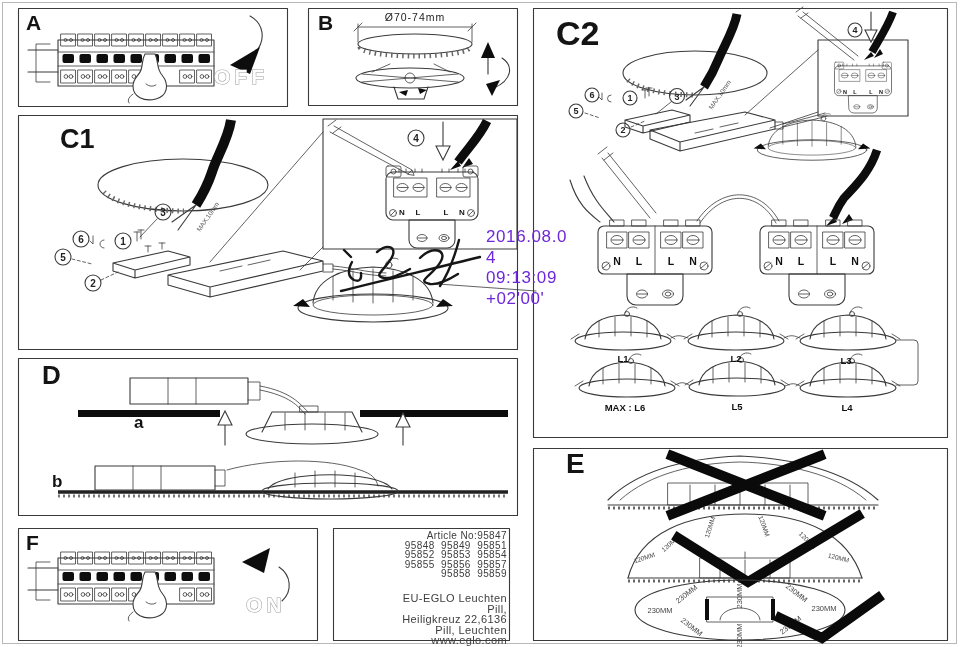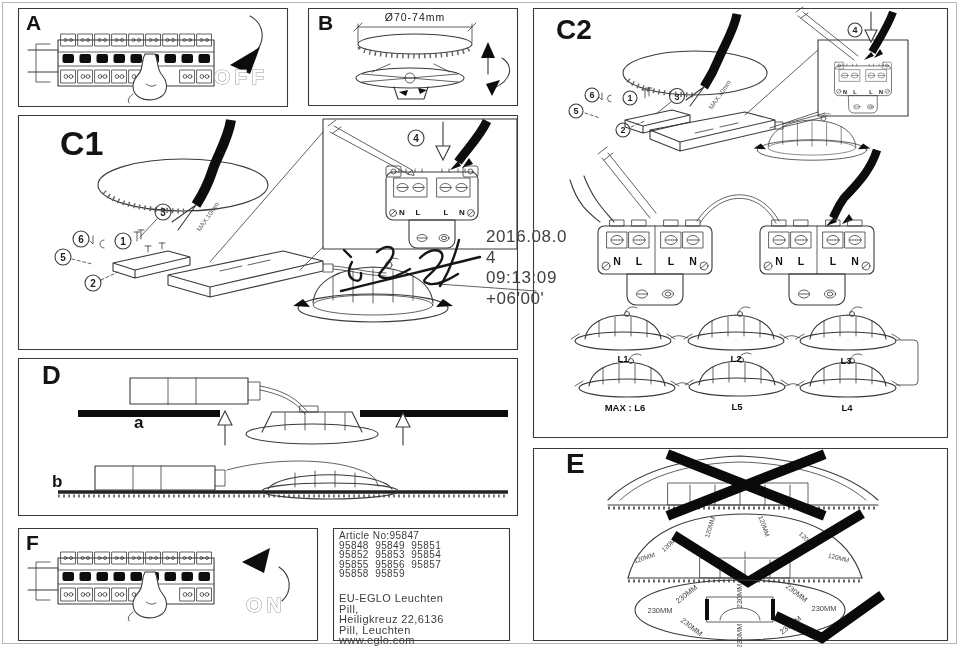--- a/index.html
+++ b/index.html
@@ -22,24 +22,24 @@
   .t-term{font:bold 8px "Liberation Sans",sans-serif;fill:#111;text-anchor:middle;}
   .t-term-s{font:bold 5.5px "Liberation Sans",sans-serif;fill:#111;text-anchor:middle;}
   .t-term-w{font:bold 10.5px "Liberation Sans",sans-serif;fill:#111;text-anchor:middle;}
   .t-lamp{font:bold 9.5px "Liberation Sans",sans-serif;fill:#111;text-anchor:middle;}
   .t-e{font:6.5px "Liberation Sans",sans-serif;fill:#444;text-anchor:middle;}
   .t-e2{font:7.5px "Liberation Sans",sans-serif;fill:#444;text-anchor:middle;}
   .t-ab{font:bold 17px "Liberation Sans",sans-serif;fill:#111;}
   .otx{font:bold 21px "Liberation Sans",sans-serif;fill:#fff;stroke:#a0a0a0;stroke-width:1.1px;
        letter-spacing:4px;paint-order:stroke;}
   .plabel{position:absolute;z-index:2;font-weight:bold;color:#141414;line-height:1;}
-  .pl-sm{font-size:21px;} .pl-lg{font-size:34px;}
-  #stamp{position:absolute;left:486px;top:227px;z-index:3;color:#404040;
+  .pl-sm{font-size:21px;} .pl-lg{font-size:27px;}
+  #stamp{position:absolute;left:486px;top:227px;z-index:3;color:#6d28d9;
          font-size:17px;line-height:20.5px;letter-spacing:0.6px;white-space:nowrap;}
-  #infobox{position:absolute;left:339px;top:531px;width:168px;z-index:2;color:#3d3d3d;}
+  #infobox{position:absolute;left:339px;top:531px;width:168px;z-index:2;color:#3d3d3d;text-align:right;}
   #infobox .art-line{font-size:10px;line-height:9.6px;letter-spacing:0.4px;white-space:pre-wrap;}
   #infobox .gap{height:14px;}
   #infobox .co-line{font-size:11px;line-height:10.6px;letter-spacing:0.4px;white-space:pre-wrap;}
 </style>
 </head>
 <body>
 
 <div id="stage">
 
 <svg class="art" width="960" height="647" viewBox="0 0 960 647">
@@ -475,30 +475,30 @@
     </g>
     <text x="246" y="612" class="otx">ON</text>
   </g>
 
   <rect x="333.5" y="528.5" width="176" height="112" class="ln" stroke="#777"></rect>
 </svg>
 
 <span class="plabel pl-sm" style="left:26px;top:12px;">A</span>
 <span class="plabel pl-sm" style="left:318px;top:12px;">B</span>
 <span class="plabel pl-lg" style="left:60px;top:126px;">C1</span>
-<span class="plabel pl-lg" style="left:556px;top:16px;font-size:28px;">C2</span>
+<span class="plabel pl-lg" style="left:556px;top:16px;font-size:34px;">C2</span>
 <span class="plabel" style="left:42px;top:362px;font-size:26px;">D</span>
 <span class="plabel" style="left:566px;top:450px;font-size:28px;">E</span>
 <span class="plabel pl-sm" style="left:26px;top:532px;">F</span>
 
 <div id="stamp">
   <div>2016.08.0</div>
   <div>4</div>
   <div>09:13:09</div>
-  <div>+06'00'</div>
+  <div>+02'00'</div>
 </div>
 
 <div id="infobox">
   <div class="art-line">Article No:95847</div>
   <div class="art-line">95848  95849  95851</div>
   <div class="art-line">95852  95853  95854</div>
   <div class="art-line">95855  95856  95857</div>
   <div class="art-line">95858  95859</div>
   <div class="gap"></div>
   <div class="co-line">EU-EGLO Leuchten</div>

